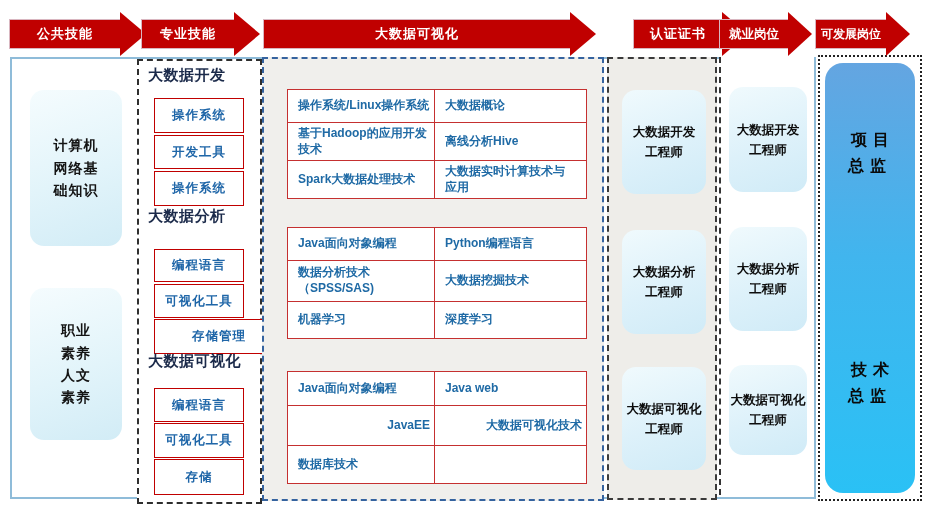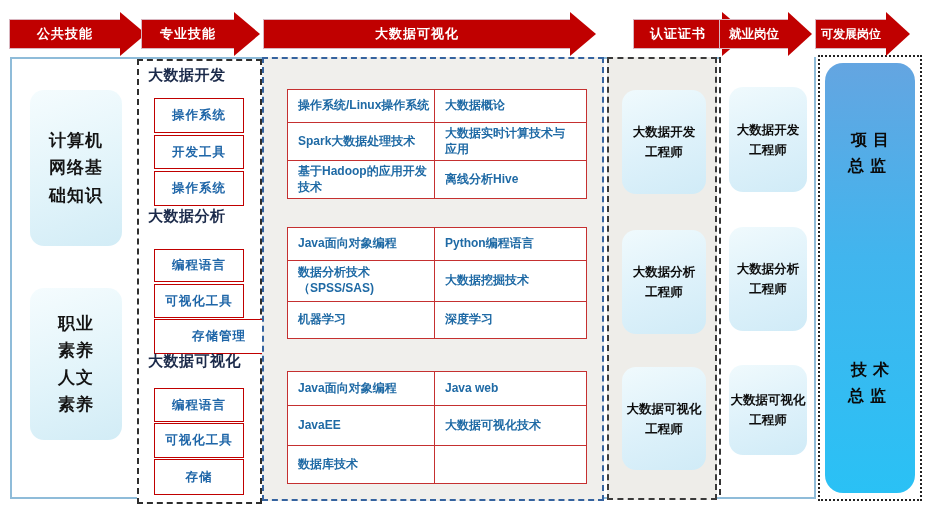--- a/index.html
+++ b/index.html
@@ -14,21 +14,21 @@
   .arrow .head{position:absolute;top:0;width:0;height:0;
                border-top:22px solid transparent;border-bottom:22px solid transparent;
                border-left:26px solid #c00000;}
   
   .outer-frame{position:absolute;left:10px;top:57px;width:802px;height:438px;
                border:2px solid #8fbcd9;z-index:1;background:#fff;}
   
   .cyan-box{position:absolute;border-radius:14px;z-index:2;
             background:linear-gradient(160deg,#f5fcfe 0%,#e2f4fa 55%,#d2ecf6 100%);
             display:flex;align-items:center;justify-content:center;text-align:right;
-            font-weight:bold;font-size:17px;color:#141414;line-height:1.6;
+            font-weight:bold;font-size:14px;color:#141414;line-height:1.6;
             white-space:pre-line;letter-spacing:1px;}
   
   .col2{position:absolute;left:137px;top:59px;width:121px;height:441px;
         border:2px dashed #2e2e2e;background:#fff;z-index:2;}
   .col2 .group-title{position:absolute;left:0;width:100%;padding-left:9px;box-sizing:border-box;
         font-size:15px;font-weight:bold;color:#1b2a4a;letter-spacing:0.5px;}
   .col2 .pbox{position:absolute;left:15px;width:88px;border:1.5px solid #c00000;background:#fff;
         display:flex;align-items:center;justify-content:center;
         font-size:12.5px;font-weight:bold;color:#1f66a8;letter-spacing:1px;}
   
@@ -121,29 +121,29 @@
     <table class="course-table" style="top:30px;">
       <colgroup>
           <col style="width:147px;">
           <col style="width:152px;">
         </colgroup>
       <tbody>
           <tr style="height:33px;">
         <td>操作系统/Linux操作系统</td>
         <td>大数据概论</td>
       </tr>
+      <tr style="height:38px;">
+        <td>基于Hadoop的应用开发
+技术</td>
+        <td>离线分析Hive</td>
+      </tr>
       <tr style="height:36px;">
         <td>Spark大数据处理技术</td>
         <td>大数据实时计算技术与
 应用</td>
-      </tr>
-      <tr style="height:38px;">
-        <td>基于Hadoop的应用开发
-技术</td>
-        <td>离线分析Hive</td>
       </tr>
     </tbody>
       </table>
     <table class="course-table" style="top:168px;">
       <colgroup>
           <col style="width:147px;">
           <col style="width:152px;">
         </colgroup>
       <tbody>
           <tr style="height:33px;">
@@ -164,21 +164,21 @@
     <table class="course-table" style="top:312px;">
       <colgroup>
           <col style="width:147px;">
           <col style="width:152px;">
         </colgroup>
       <tbody>
           <tr style="height:34px;">
         <td>Java面向对象编程</td>
         <td>Java web</td>
       </tr>
-      <tr style="height:40px;">
+      <tr style="height:40px;text-align:right;">
         <td>JavaEE</td>
         <td>大数据可视化技术</td>
       </tr>
       <tr style="height:38px;">
         <td>数据库技术</td>
         <td></td>
       </tr>
     </tbody>
       </table>
   </div>

